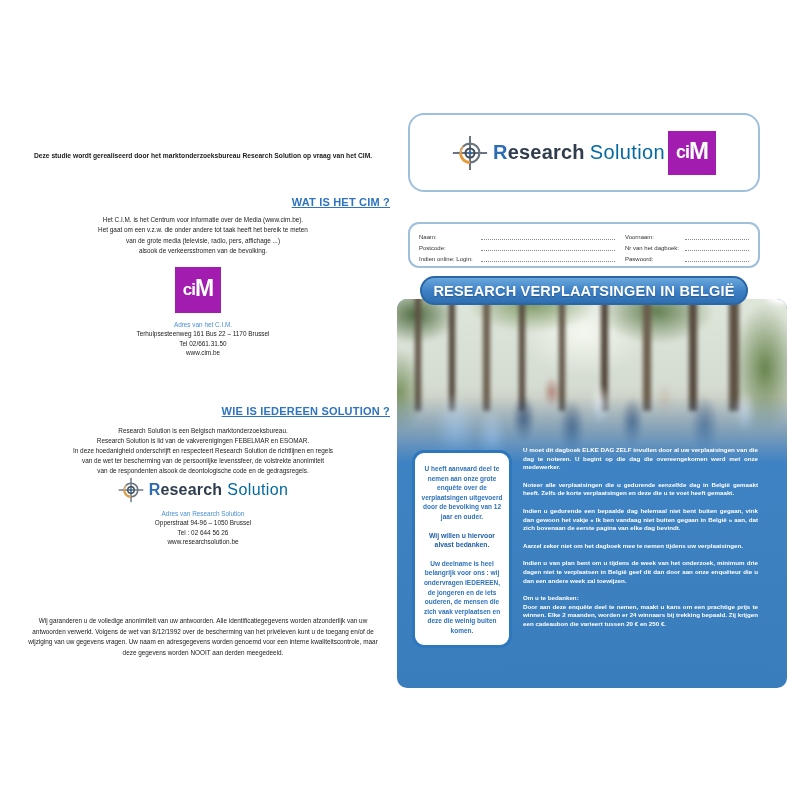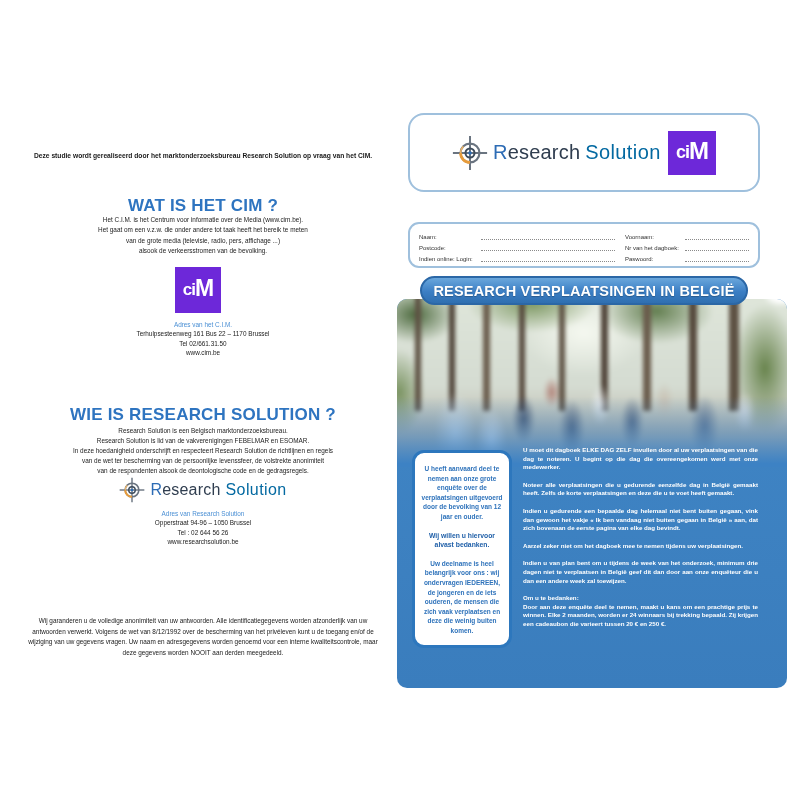--- a/index.html
+++ b/index.html
@@ -2,37 +2,37 @@
 <html><head>
 <meta charset="utf-8">
 <style>
   html,body{margin:0;padding:0;}
   body{width:800px;height:800px;background:#ffffff;font-family:"Liberation Sans",sans-serif;color:#222;}
   .canvas{position:relative;width:800px;height:800px;background:#fff;overflow:hidden;}
 
   
   .lp{position:absolute;left:16px;top:0;width:374px;height:700px;}
   .lp-intro{position:absolute;top:152px;width:100%;text-align:center;font-size:6.7px;font-weight:bold;color:#1a1a1a;}
-  .lp-heading{position:absolute;width:100%;text-align:center;font-size:17px;font-weight:bold;color:#2e74c0;letter-spacing:.2px;}
+  .lp-heading{position:absolute;width:100%;text-align:right;font-size:11px;font-weight:bold;color:#2e74c0;text-decoration:underline;letter-spacing:.2px;}
   .lp-h1{top:196px;}
   .lp-h2{top:405px;}
   .lp-par{position:absolute;width:100%;text-align:center;font-size:6.4px;line-height:10.3px;color:#222;}
   .lp-p1{top:215px;}
   .lp-p2{top:426px;line-height:10px;}
-  .cim-square{position:absolute;width:46px;height:46px;background:#6d28d9;display:flex;align-items:center;justify-content:center;color:#fff;}
+  .cim-square{position:absolute;width:46px;height:46px;background:#a21caf;display:flex;align-items:center;justify-content:center;color:#fff;}
   .lp-cim-square{top:267px;left:50%;margin-left:-28px;}
   .cim-square .ci{font-size:17px;font-weight:bold;letter-spacing:-1px;}
   .cim-square .m{font-size:23px;font-weight:bold;position:relative;top:-2px;letter-spacing:-1px;}
   .addr{position:absolute;width:100%;text-align:center;font-size:6.4px;line-height:9.3px;color:#222;}
   .addr .addr-title{color:#4a8fd4;}
   .addr-cim{top:320px;}
   .addr-rs{top:509px;}
   .rs-logo{display:flex;align-items:center;justify-content:center;gap:5px;}
   .lp-rs-logo{position:absolute;top:477px;width:100%;}
-  .rs-name{font-weight:normal;font-size:16px;color:#2f3d4f;letter-spacing:.2px;}
+  .rs-name{font-weight:bold;font-size:16px;color:#2f3d4f;letter-spacing:.2px;}
   .rs-name .r-cap{color:#2d6cb5;}
   .rs-sol{font-size:16px;color:#0369a1;font-weight:400;letter-spacing:.4px;}
   .lp-footer{position:absolute;top:616px;width:100%;font-size:6.4px;line-height:10.6px;text-align:center;color:#1a1a1a;}
 
   
   .rp{position:absolute;left:0;top:0;width:800px;height:800px;}
   .header-box{position:absolute;left:408px;top:113px;width:352px;height:79px;border:2px solid #9fc0dd;border-radius:16px;background:#fff;display:flex;align-items:center;justify-content:space-between;padding:0 42px;box-sizing:border-box;}
   .hdr-rs .rs-name,.hdr-rs .rs-sol{font-size:20px;}
   .rp-cim-square{position:relative;width:48px;height:44px;}
   .rp-cim-square .ci{font-size:18px;}
@@ -111,21 +111,21 @@
         <span class="m">M</span>
     </div>
 
     <div class="addr addr-cim">
       <div class="addr-title">Adres van het C.I.M.</div>
       <div>Terhulpsesteenweg 161 Bus 22 – 1170 Brussel</div>
       <div>Tel  02/661.31.50</div>
       <div>www.cim.be</div>
     </div>
 
-    <div class="lp-heading lp-h2">WIE IS RESEARCH SOLUTION ?</div>
+    <div class="lp-heading lp-h2">WIE IS IEDEREEN SOLUTION ?</div>
 
     <div class="lp-par lp-p2">
       <div>Research Solution is een Belgisch marktonderzoeksbureau.</div>
       <div>Research Solution is lid van de vakverenigingen  FEBELMAR en ESOMAR.</div>
       <div>In deze hoedanigheid onderschrijft en respecteert Research Solution de richtlijnen en regels</div>
       <div>van de wet ter bescherming van de persoonlijke levenssfeer, de volstrekte anonimiteit</div>
       <div>van de respondenten alsook de deontologische code en de gedragsregels.</div>
     </div>
 
     <div class="rs-logo lp-rs-logo">

